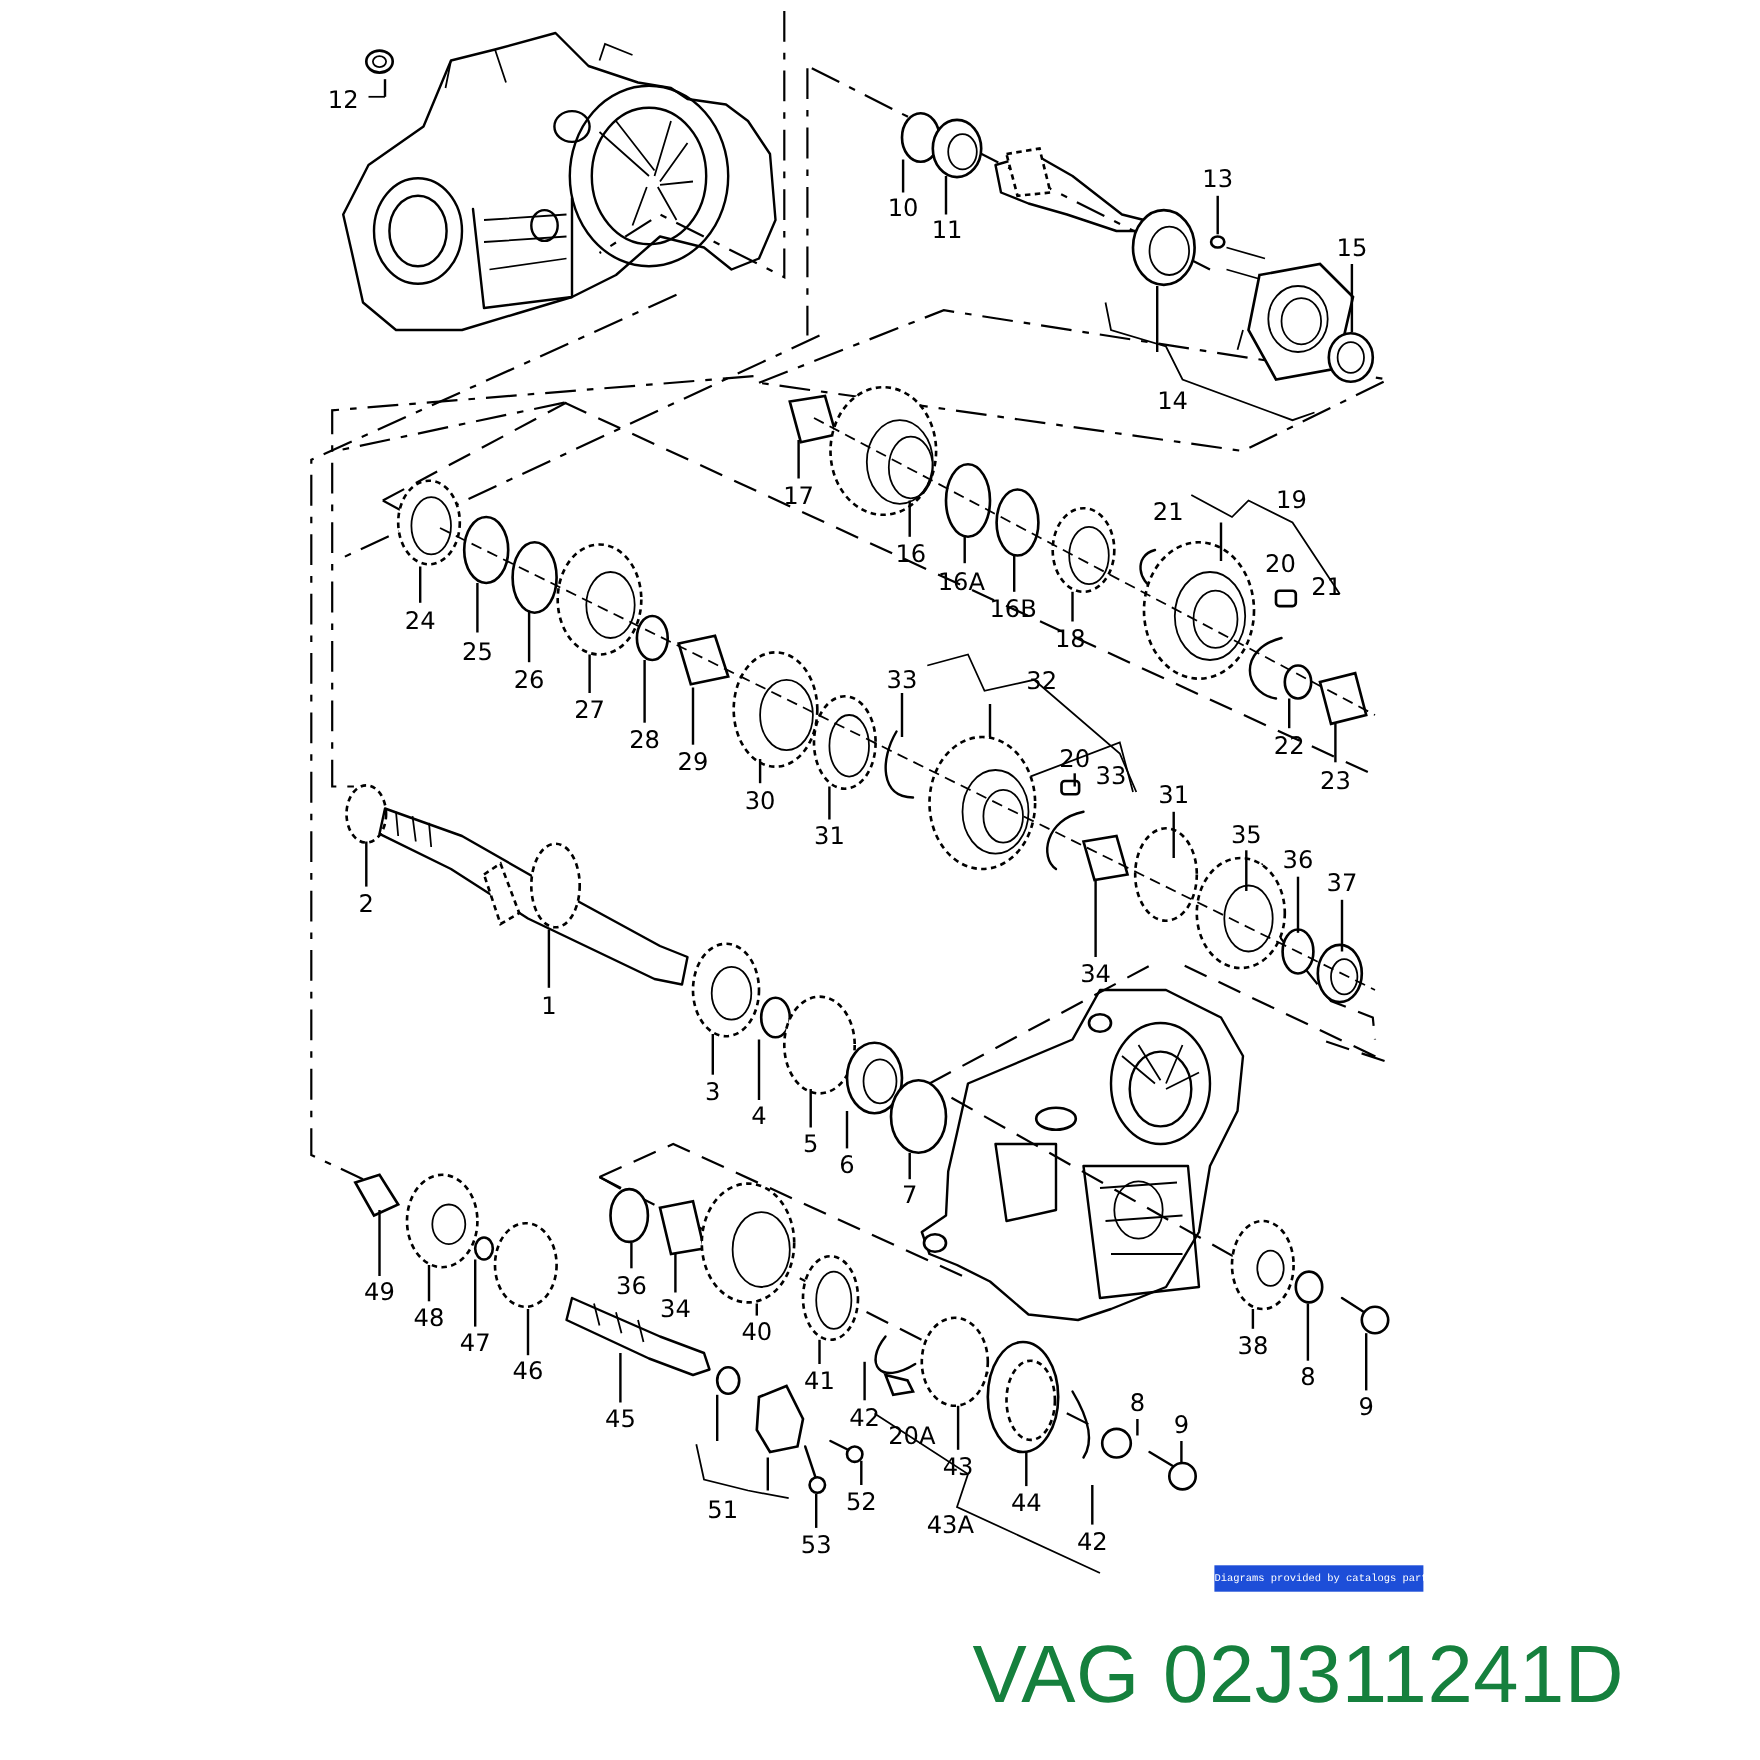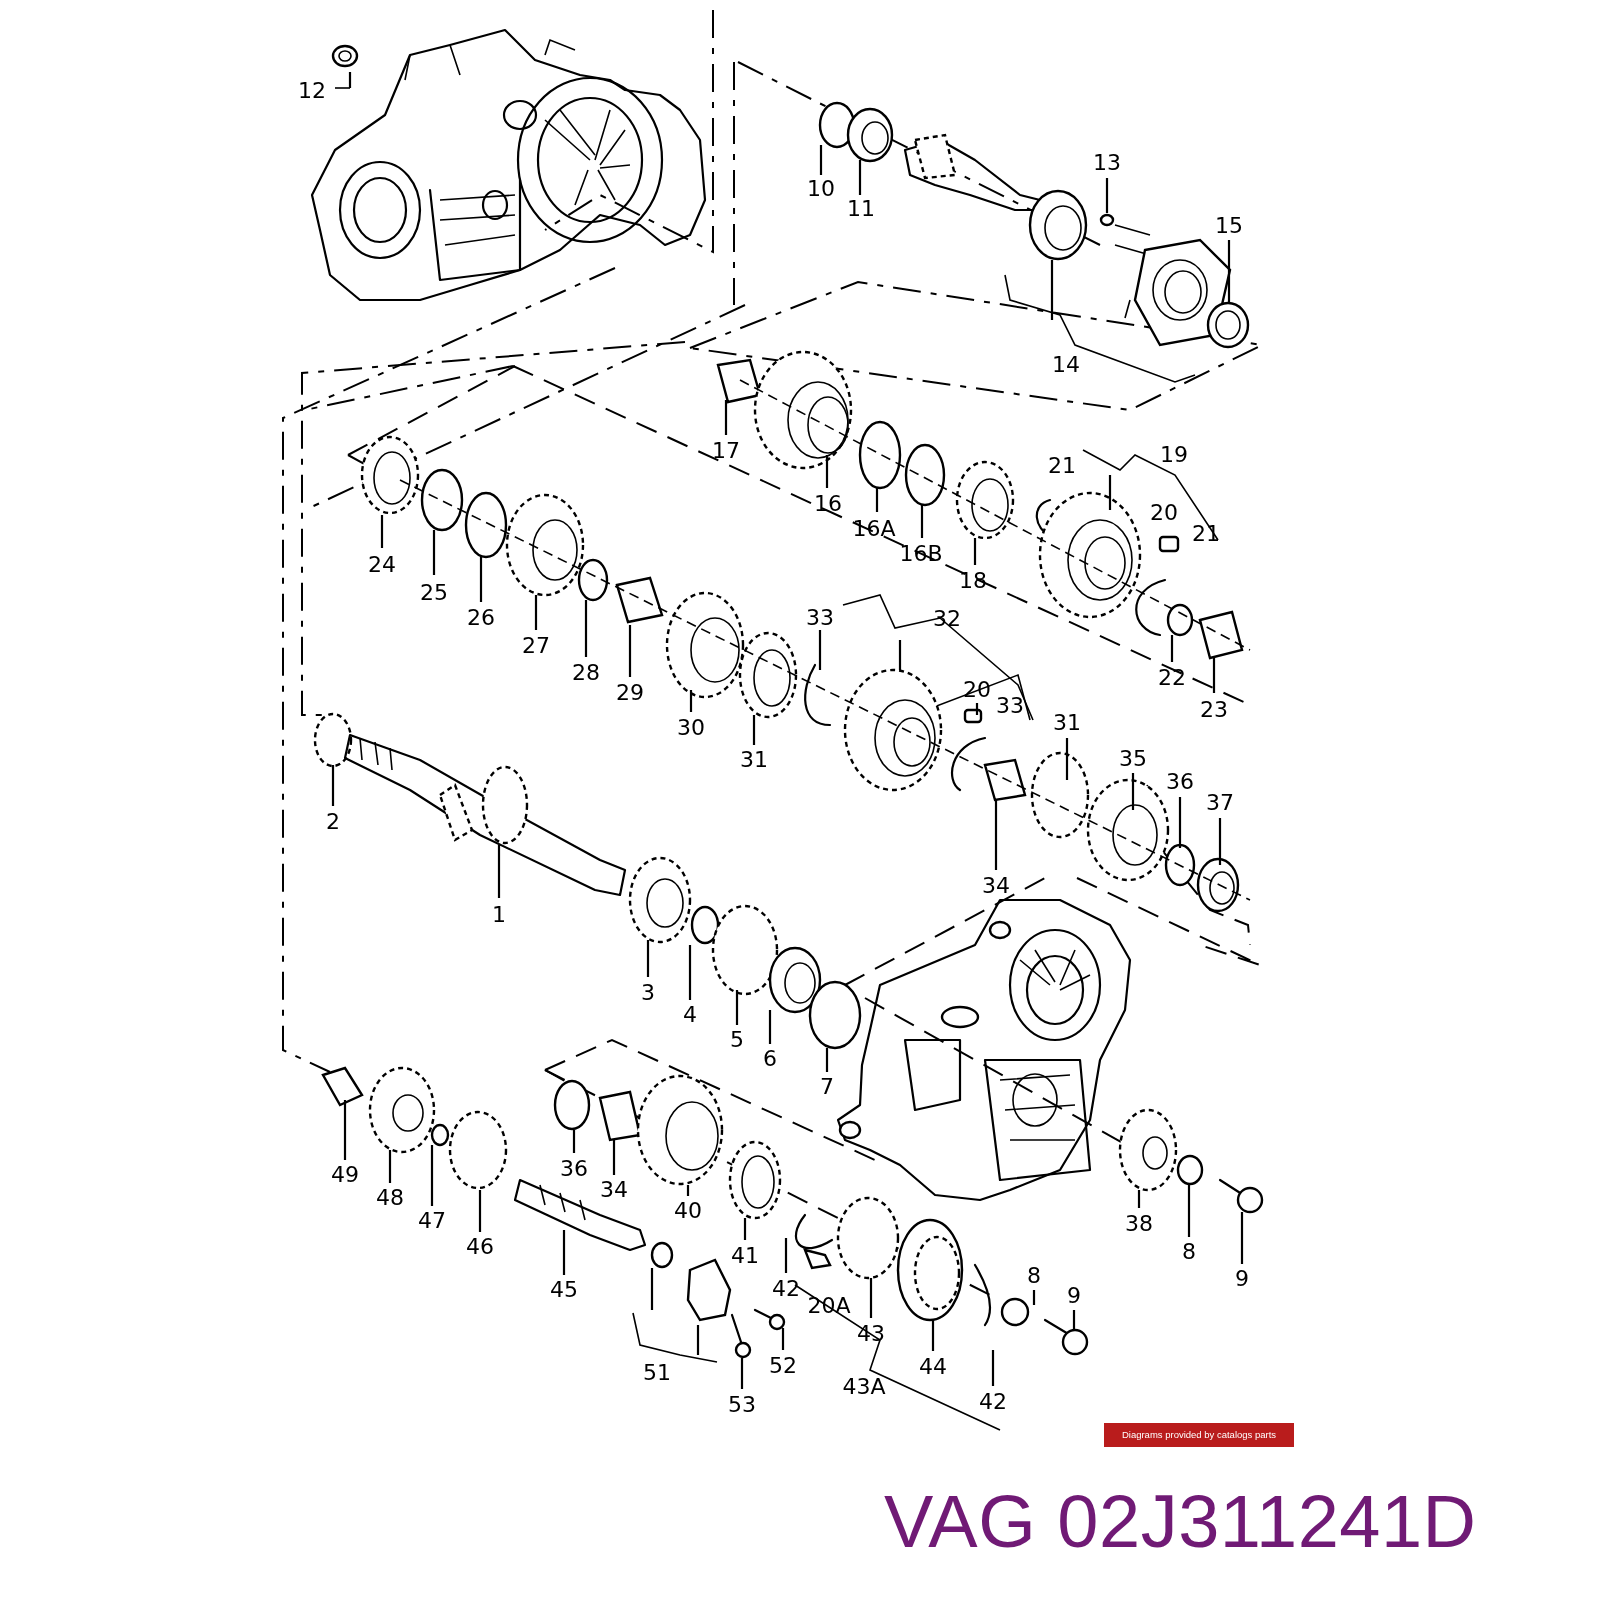--- a/index.html
+++ b/index.html
@@ -8,24 +8,24 @@
   #diagram { position: absolute; left: 0; top: 0; width: 1600px; height: 1600px; }
   .ln { stroke: #000; stroke-width: 2.2; fill: none; stroke-linecap: round; stroke-linejoin: round; }
   .thin { stroke: #000; stroke-width: 1.6; fill: none; }
   .dash { stroke: #000; stroke-width: 2; fill: none; stroke-dasharray: 28 10 6 10; }
   .dash2 { stroke: #000; stroke-width: 2; fill: none; stroke-dasharray: 22 12; }
   .part { stroke: #000; stroke-width: 2.4; fill: #fff; }
   .teeth { stroke: #000; stroke-width: 2.4; fill: #fff; stroke-dasharray: 5 4; }
   .lbl { font-family: "DejaVu Sans", sans-serif; font-size: 22px; fill: #000; }
   .lead { stroke: #000; stroke-width: 2.2; }
   #watermark { position: absolute; left: 1104px; top: 1423px; width: 190px; height: 24px;
-               background: #b91c1c; color: #fff; font-family: Liberation Sans, sans-serif;
+               background: #1d4ed8; color: #fff; font-family: Liberation Mono, monospace;
                font-size: 9.5px; line-height: 24px; text-align: center; white-space: nowrap; }
   #part-number { position: absolute; left: 884px; top: 1477px; font-family: "Liberation Sans", sans-serif;
-                 font-size: 74px; line-height: 90px; letter-spacing: 0.5px; white-space: nowrap; color: #701a75; }
+                 font-size: 74px; line-height: 90px; letter-spacing: 0.5px; white-space: nowrap; color: #15803d; }
 </style>
 </head>
 <body>
 
 <svg id="diagram" viewBox="0 0 1600 1600" xmlns="http://www.w3.org/2000/svg">
 
   <g>
     <polyline class="dash" points="713,10 713,252 600,195 545,230"></polyline>
     <polyline class="dash" points="734,62 734,305"></polyline>
     <polyline class="dash" points="738,62 1100,245"></polyline>

